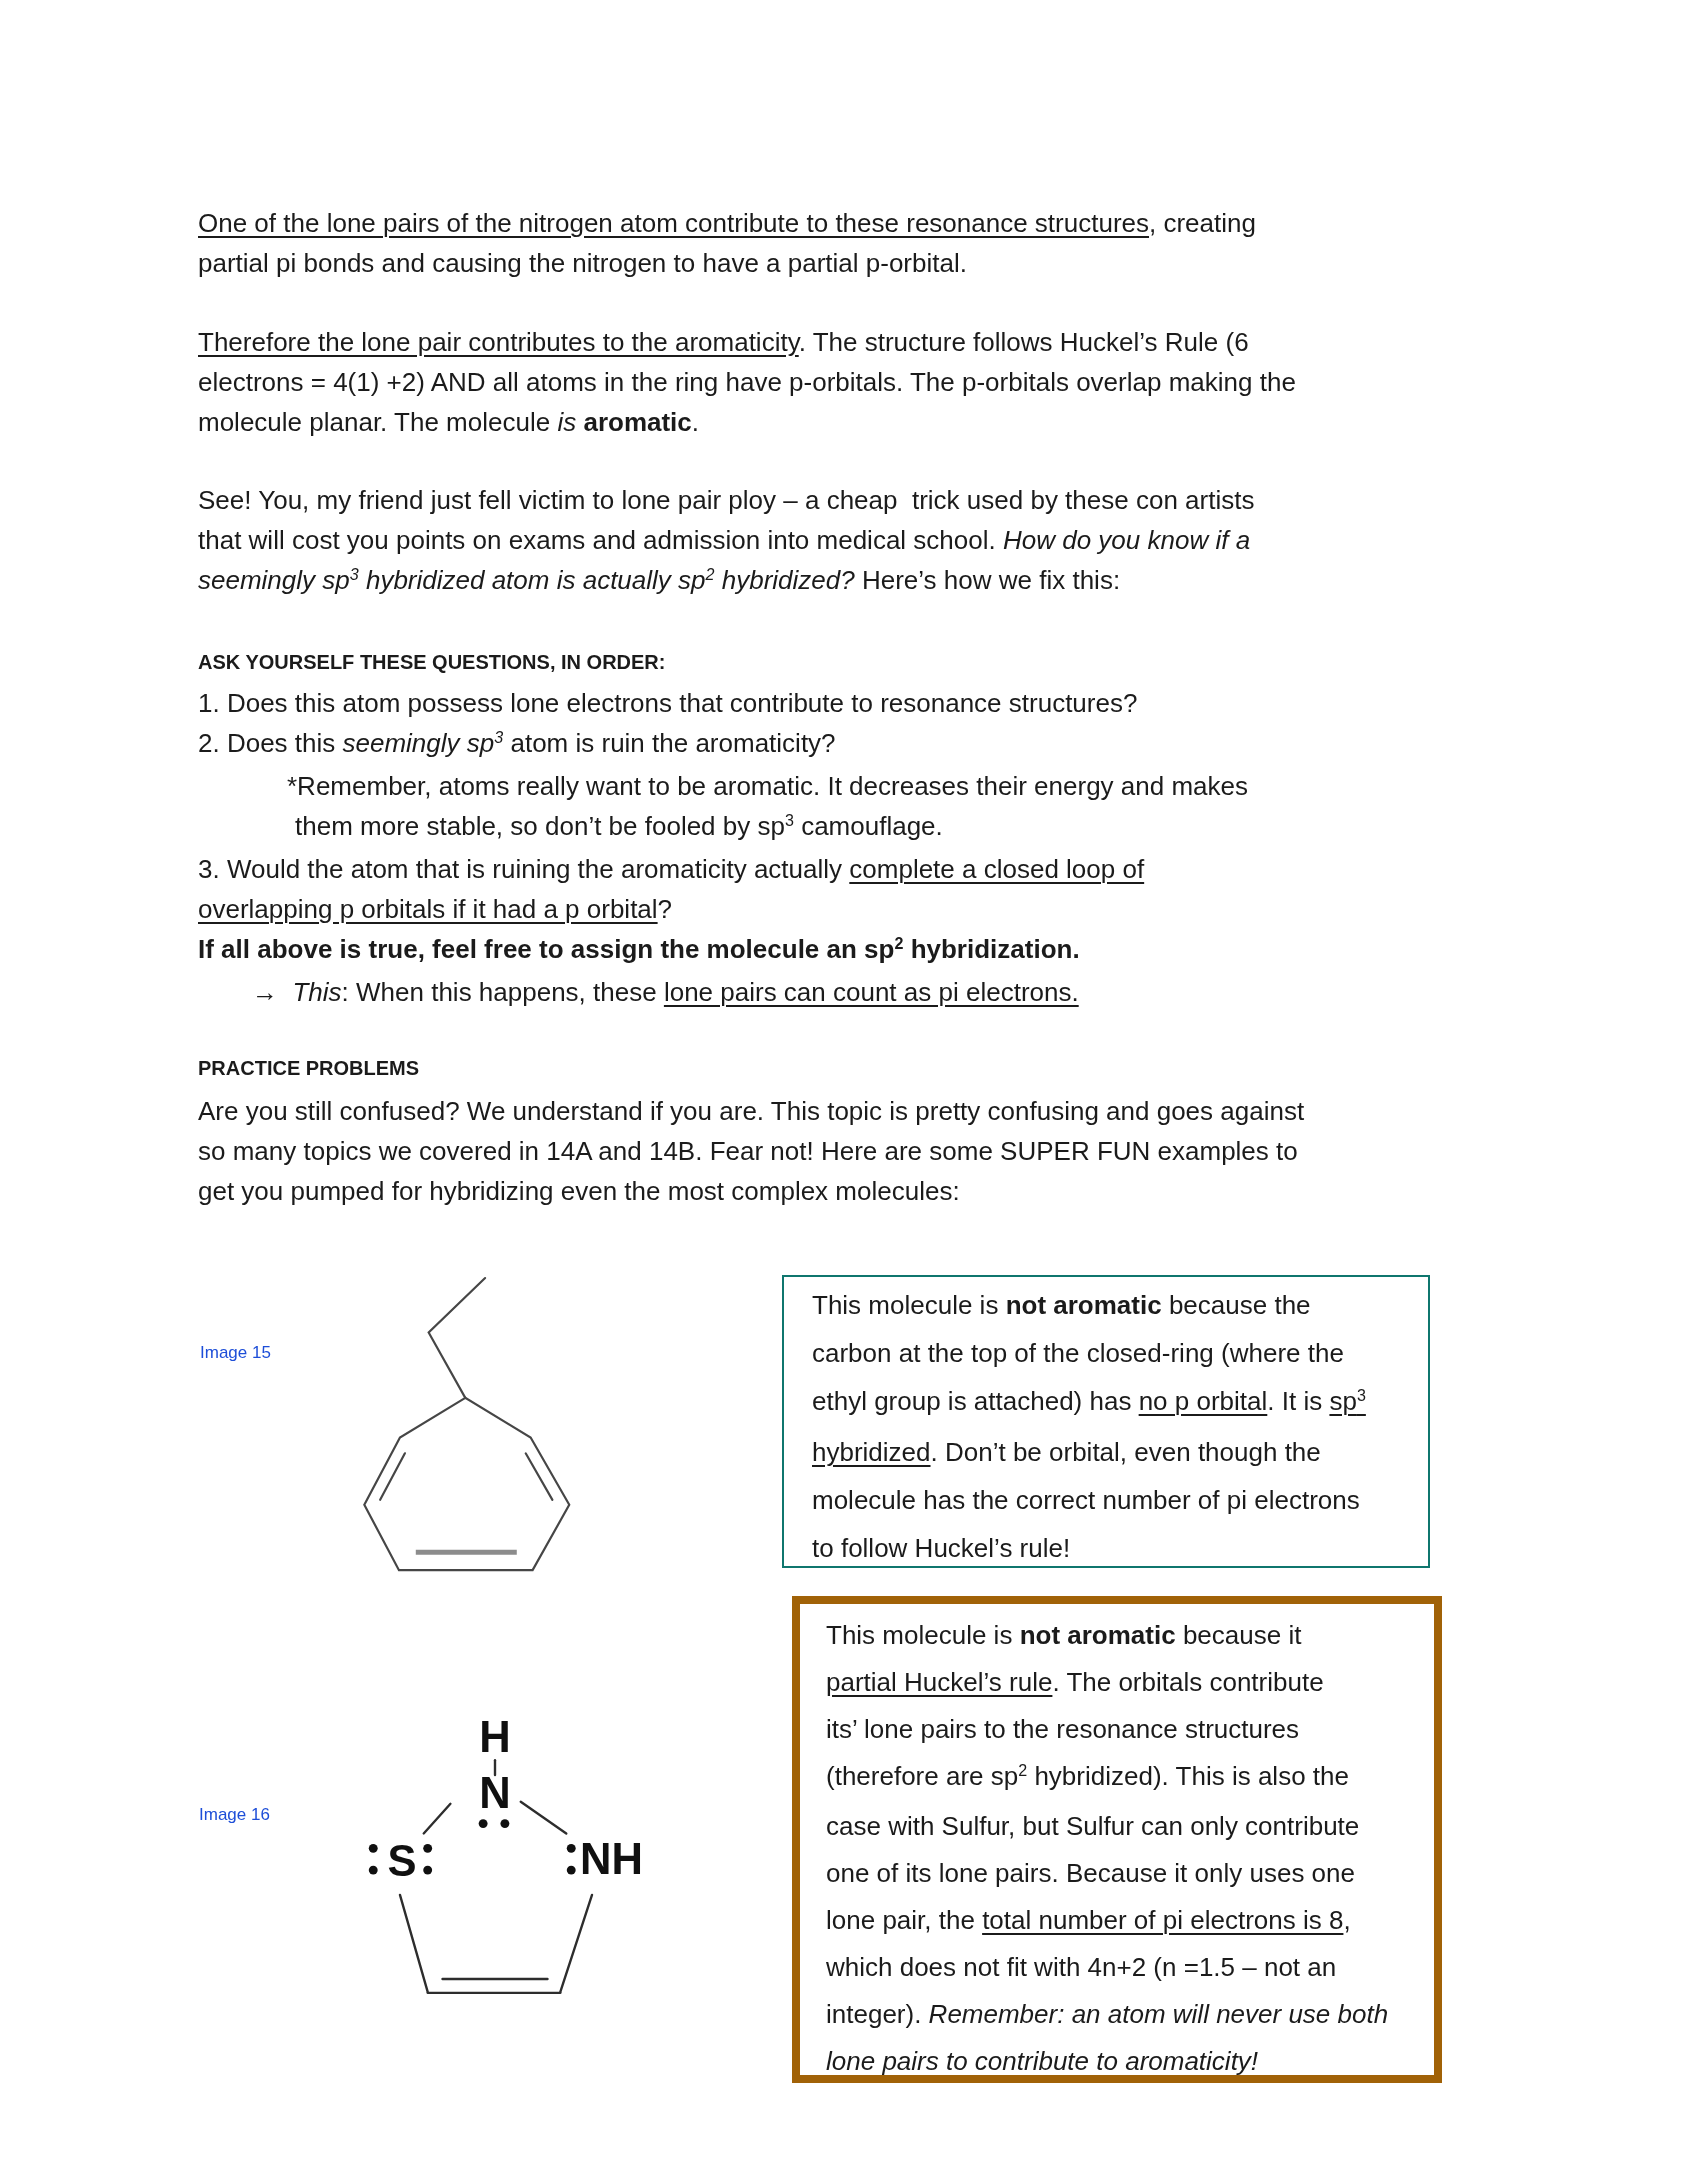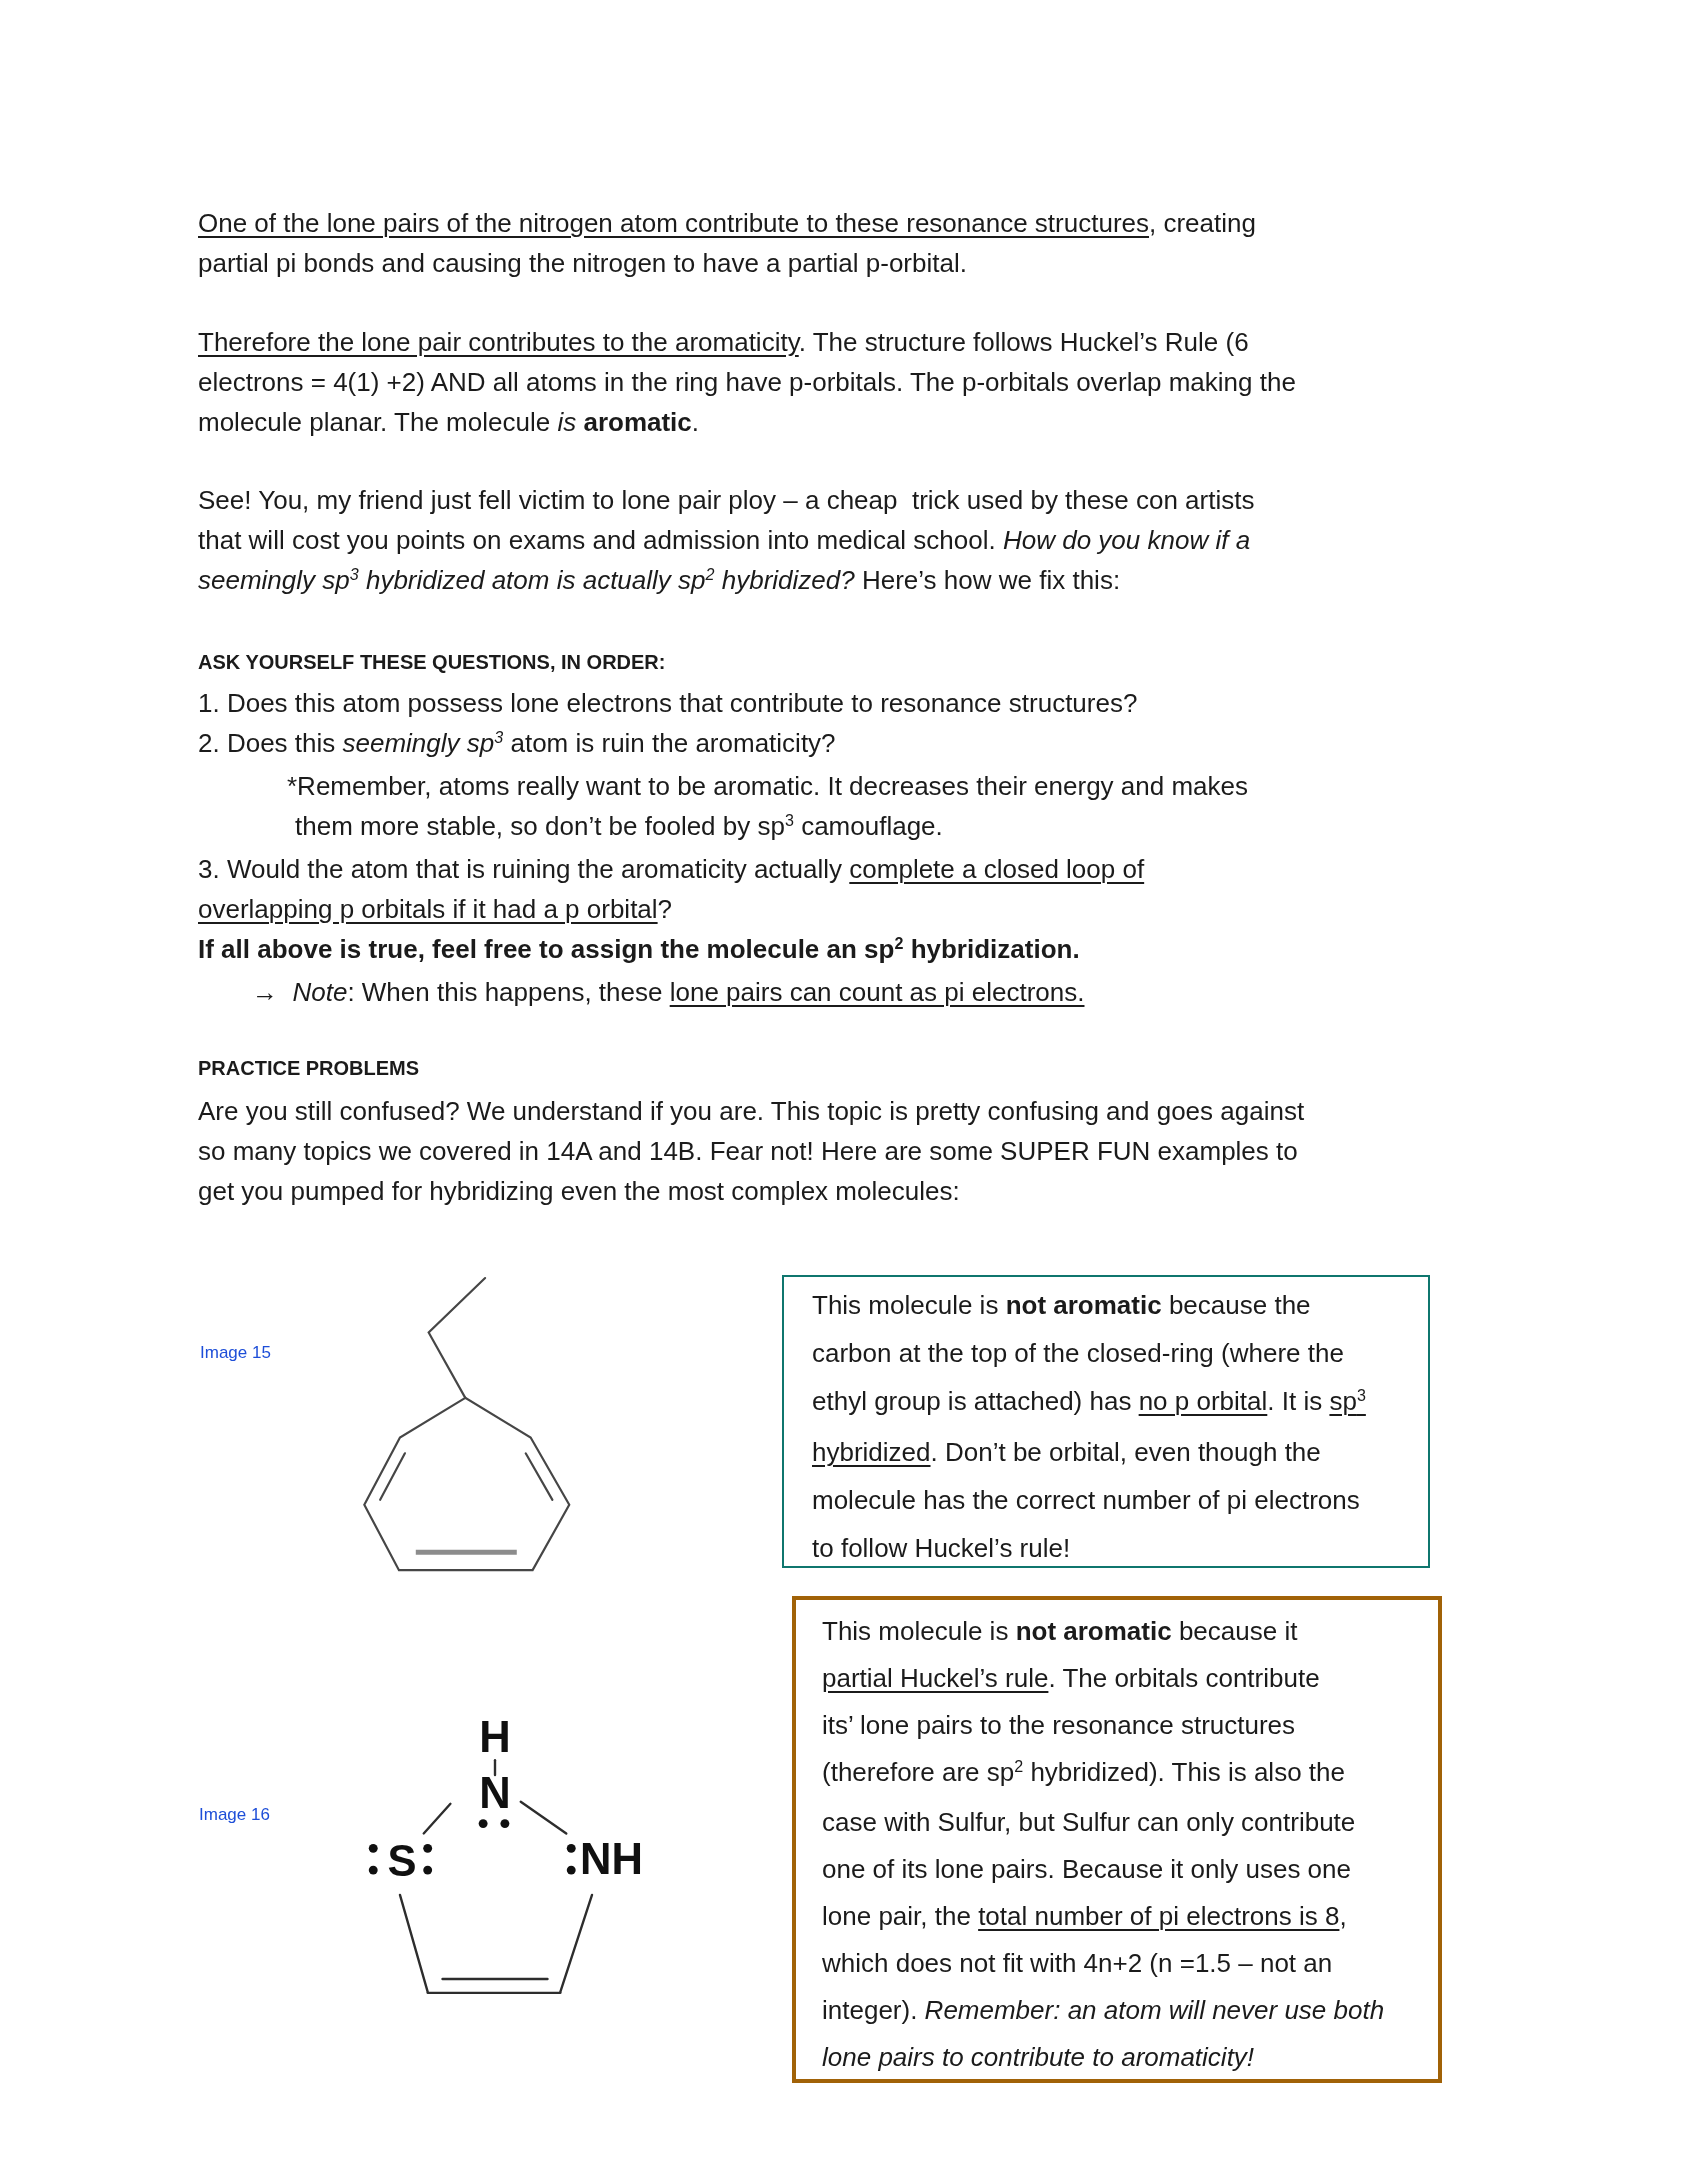--- a/index.html
+++ b/index.html
@@ -9,21 +9,21 @@
   .tline{white-space:pre;}
   .b{font-weight:bold;}
   .i{font-style:italic;}
   .u{text-decoration:underline;text-decoration-thickness:2px;text-underline-offset:4px;}
   .sup{font-size:0.62em;position:relative;top:-0.55em;}
   .heading{position:absolute;font-size:20px;font-weight:bold;line-height:34px;white-space:pre;}
   .imglabel{position:absolute;font-size:17px;line-height:20px;color:#1d4ed8;white-space:pre;}
   .textbox{position:absolute;box-sizing:border-box;background:#ffffff;}
   #box1{left:782px;top:1275px;width:648px;height:293px;border:2px solid #0f766e;
         padding:4px 0 0 28px;font-size:26px;line-height:48px;}
-  #box2{left:792px;top:1596px;width:650px;height:487px;border:4px solid #a16207;
+  #box2{left:792px;top:1596px;width:650px;height:487px;border:8px solid #a16207;
         padding:8px 0 0 26px;font-size:26px;line-height:47px;}
   #mol-svg{position:absolute;left:0;top:0;pointer-events:none;}
   .bond{stroke:#464646;stroke-width:2.2;stroke-linecap:round;fill:none;}
   .bond16{stroke:#2d2d2d;stroke-width:2.4;stroke-linecap:round;fill:none;}
   .graybond{stroke:#8c8c8c;stroke-width:5;stroke-linecap:butt;}
   .lpdot{fill:#101010;}
   .atom{font-family:"Liberation Sans",sans-serif;font-size:44px;font-weight:600;fill:#101010;}
 </style>
 </head>
 <body>
@@ -48,21 +48,21 @@
   <div class="heading" style="left:198px;top:645px">ASK YOURSELF THESE QUESTIONS, IN ORDER:</div>
 
   <div class="block" id="questions" style="left:198px;top:683px">
       <div class="tline"><span>1. Does this atom possess lone electrons that contribute to resonance structures?</span></div>
       <div class="tline"><span>2. Does this </span><span class="i">seemingly sp</span><span class="i"><span class="sup">3</span></span><span> atom is ruin the aromaticity?</span></div>
       <div class="tline" style="padding-left: 89px;"><span>*Remember, atoms really want to be aromatic. It decreases their energy and makes</span></div>
       <div class="tline" style="padding-left: 97px;"><span>them more stable, so don’t be fooled by sp</span><span><span class="sup">3</span></span><span> camouflage.</span></div>
       <div class="tline"><span>3. Would the atom that is ruining the aromaticity actually </span><span class="u">complete a closed loop of</span></div>
       <div class="tline"><span class="u">overlapping p orbitals if it had a p orbital</span><span>?</span></div>
       <div class="tline"><span class="b">If all above is true, feel free to assign the molecule an sp</span><span class="b"><span class="sup">2</span></span><span class="b"> hybridization.</span></div>
-      <div class="tline" style="padding-left: 54px;"><span>→  </span><span class="i">Note</span><span>: When this happens, these </span><span class="u">lone pairs can count as pi electrons.</span></div>
+      <div class="tline" style="padding-left: 54px;"><span>→  </span><span class="i">This</span><span>: When this happens, these </span><span class="u">lone pairs can count as pi electrons.</span></div>
     </div>
 
   <div class="heading" style="left:198px;top:1051px">PRACTICE PROBLEMS</div>
 
   <div class="block" id="p4" style="left:198px;top:1091px">
       <div class="tline"><span>Are you still confused? We understand if you are. This topic is pretty confusing and goes against</span></div>
       <div class="tline"><span>so many topics we covered in 14A and 14B. Fear not! Here are some SUPER FUN examples to</span></div>
       <div class="tline"><span>get you pumped for hybridizing even the most complex molecules:</span></div>
     </div>
 

